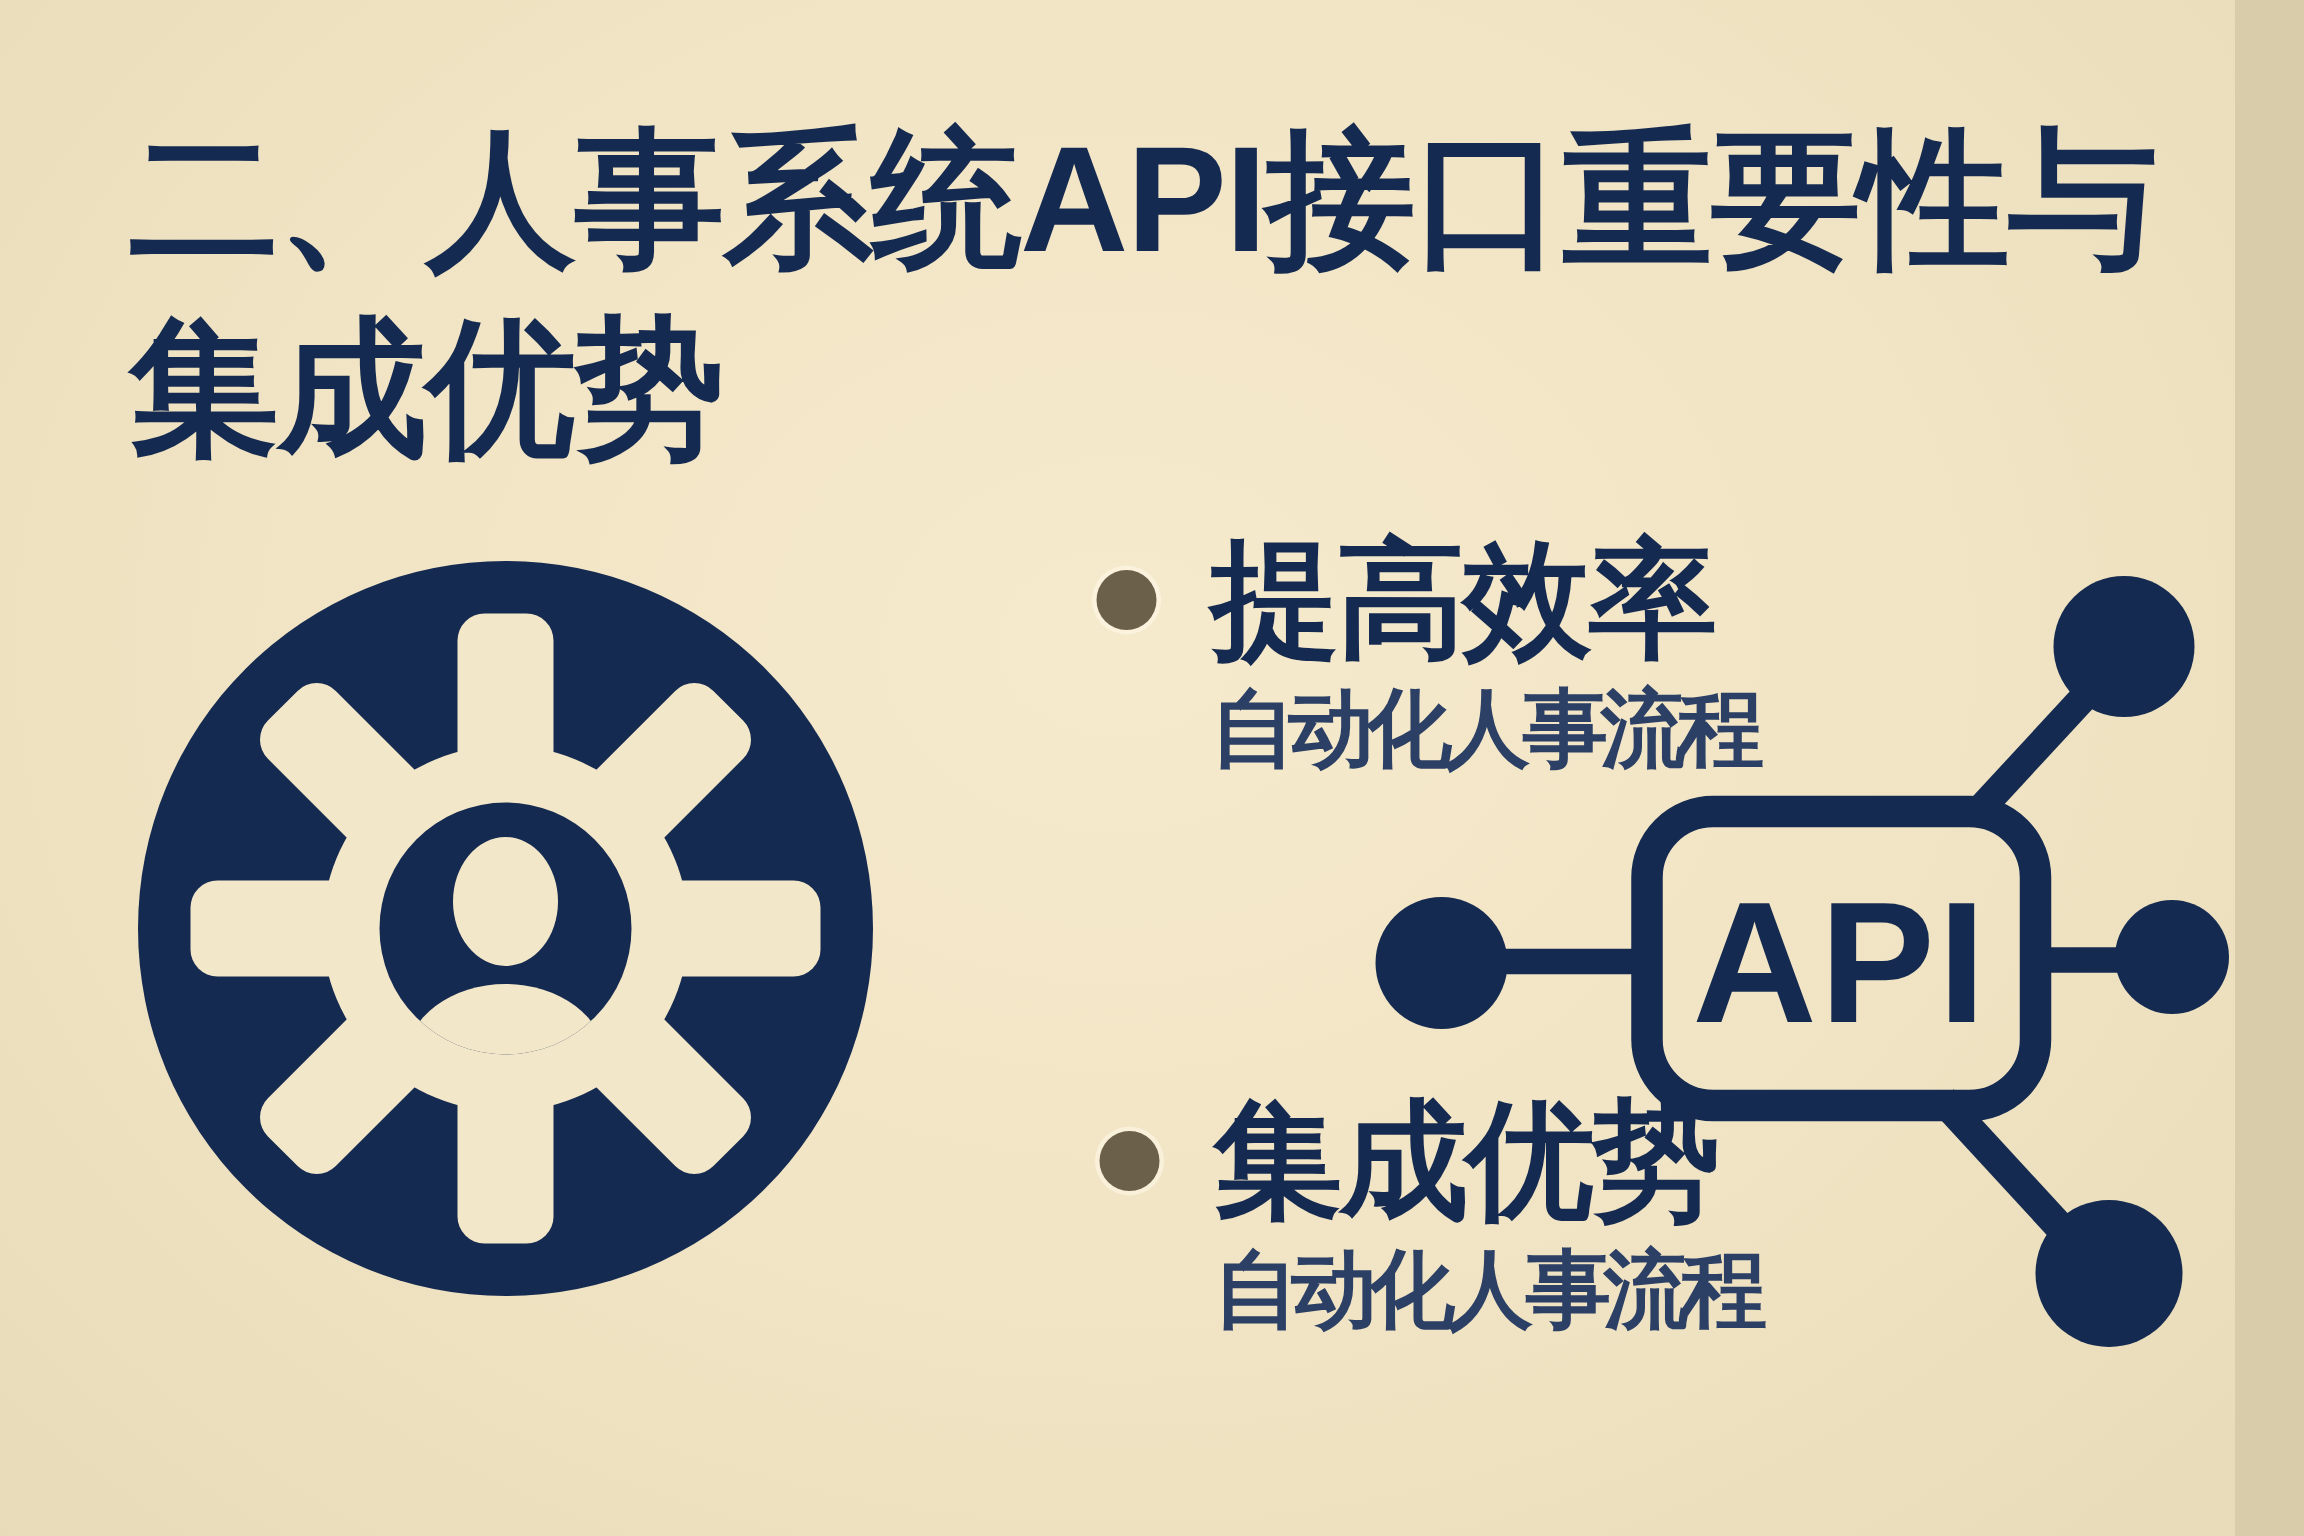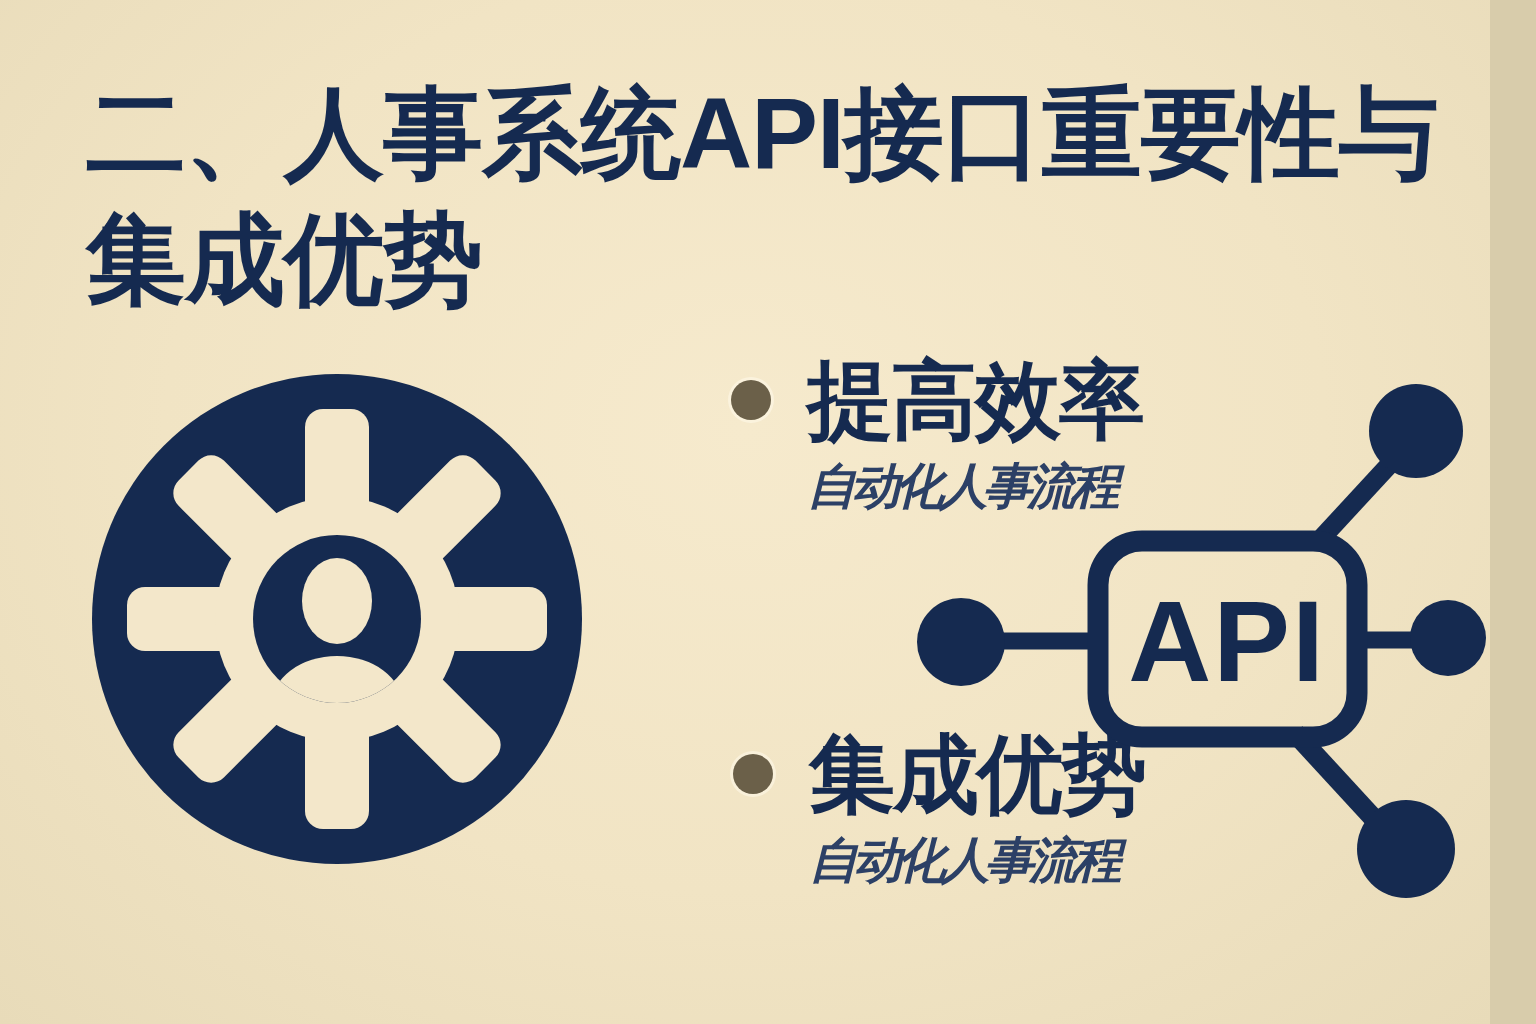--- a/index.html
+++ b/index.html
@@ -26,23 +26,23 @@
     width:40px;height:40px;border-radius:50%;
     background:var(--bullet-dot,#6b6049);
     box-shadow:0 0 0 3px rgba(255,250,235,.55);
     margin-top:28px;flex:none;
   }
   .b-head{
     font-size:86px;line-height:96px;font-weight:900;
     letter-spacing:-2px;color:var(--navy,#152a50);white-space:nowrap;
   }
   .b-sub{
-    font-size:49px;line-height:60px;font-weight:700;
+    font-size:57px;line-height:60px;font-weight:700;
     letter-spacing:-5px;color:var(--subtitle,#2c4066);
-    margin-top:8px;white-space:nowrap;font-style:italic;
+    margin-top:8px;white-space:nowrap;
   }
   .api-net{position:absolute;left:0;top:0;width:1536px;height:1024px;}
   .api-label{
     font-family:"Liberation Sans","DejaVu Sans",sans-serif;
     font-weight:bold;font-size:115px;letter-spacing:2px;
   }
 </style>
 </head>
 <body>
 

